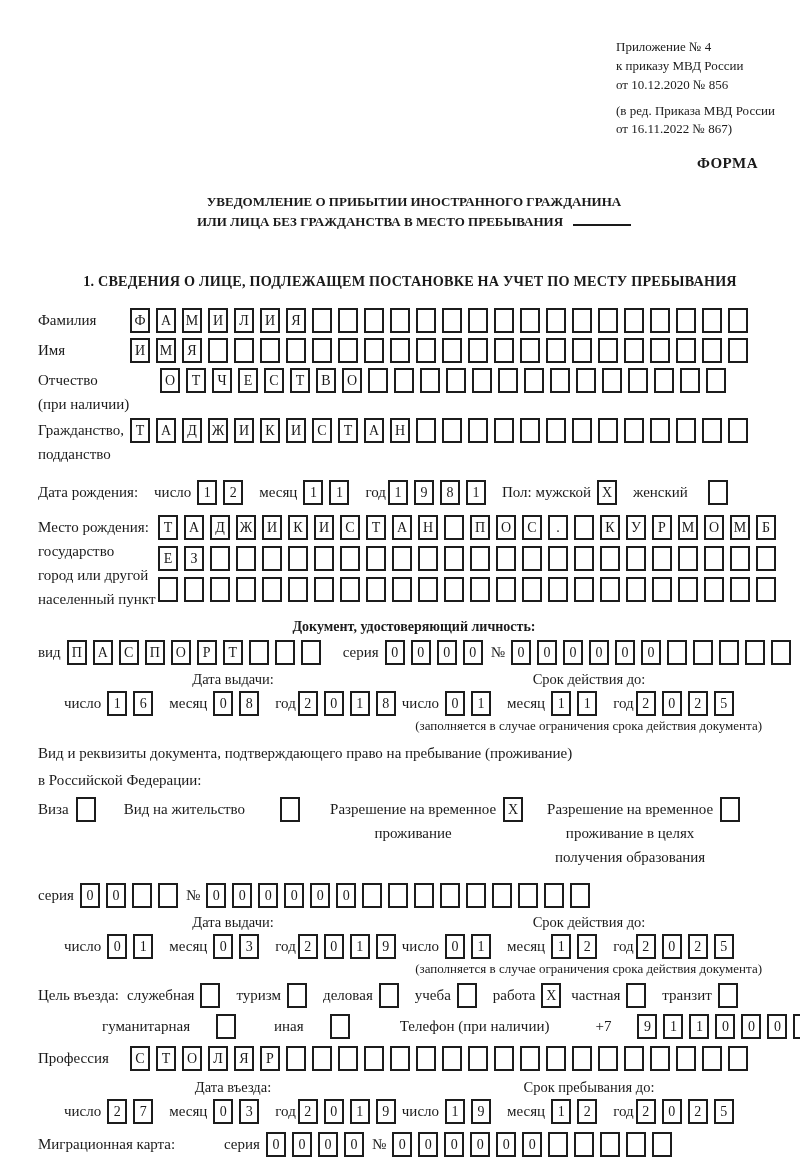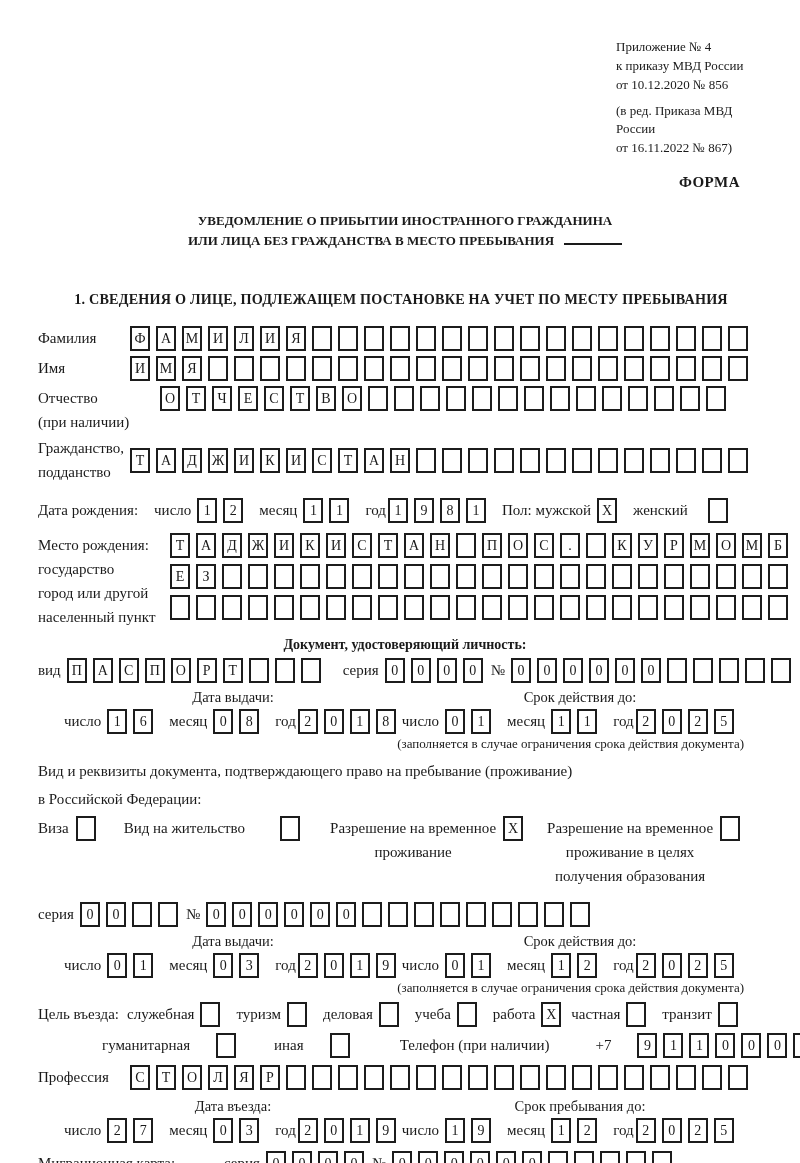--- a/index.html
+++ b/index.html
@@ -6,21 +6,21 @@
   .page{
     position:relative;
     width:800px;height:1163px;
     margin:0 auto;
     background:#ffffff;
     color:#1a1a1a;
     font-family:"Liberation Serif","DejaVu Serif",serif;
     font-size:15px;
     overflow:hidden;
     box-sizing:border-box;
-    padding:38px 28px 0 38px;
+    padding:38px 10px 0 38px;
   }
   .appendix{margin-left:578px;font-size:13px;line-height:1.45;}
   .appendix .edition{margin-top:7px;}
   .forma{font-weight:bold;font-size:15px;text-align:right;padding-right:32px;margin-top:16px;letter-spacing:.5px;}
   .title{font-weight:bold;text-align:center;font-size:13px;line-height:1.55;margin-top:20px;}
   .blank-line{display:inline-block;width:58px;border-bottom:2px solid #1a1a1a;margin-left:10px;vertical-align:baseline;}
   .sec{font-weight:bold;font-size:14.2px;text-align:center;margin-top:40px;margin-left:-8px;letter-spacing:.2px;}
 
   .frow{display:flex;align-items:flex-start;margin-top:5px;}
   .flabel{flex:0 0 auto;line-height:25px;}
@@ -49,21 +49,21 @@
   .dates-row{display:flex;align-items:flex-start;margin-top:3px;padding-right:60px;}
   .dates-row .grp{display:flex;align-items:flex-start;}
   .dates-row .left{margin-left:26px;}
   .dates-row .right{margin-left:auto;}
   .note{font-size:13px;text-align:right;padding-right:28px;margin-top:2px;}
   .intro{line-height:1.85;margin-top:6px;}
   .optrow{display:flex;align-items:flex-start;margin-top:4px;}
   .opt{display:flex;align-items:flex-start;}
   .opt .optlab{line-height:25px;margin-right:7px;white-space:nowrap;}
   .opt .stack{text-align:center;line-height:1.6;margin-right:7px;}
-  .mt10{margin-top:10px;gap:12px;}
+  .mt10{margin-top:10px;}
   .mt14{margin-top:14px;}
   .mt18{margin-top:18px;}
 </style>
 </head>
 <body>
 
 <div class="page">
 
   <div class="appendix">
     <div>Приложение № 4</div>
@@ -170,21 +170,21 @@
         <span class="cbox"></span>
         <span class="cbox"></span>
         <span class="cbox"></span>
         <span class="cbox"></span>
         <span class="cbox"></span>
         <span class="cbox"></span>
         <span class="cbox"></span>
       </div>
   </div>
 
-  <div class="frow" style="margin-top:2px;align-items:center;">
+  <div class="frow" style="margin-top:2px;">
     <div class="flabel w92 stacklbl">
       <div>Гражданство,</div>
       <div>подданство</div>
     </div>
     <div class="boxes">
         <span class="cbox">Т</span>
         <span class="cbox">А</span>
         <span class="cbox">Д</span>
         <span class="cbox">Ж</span>
         <span class="cbox">И</span>

